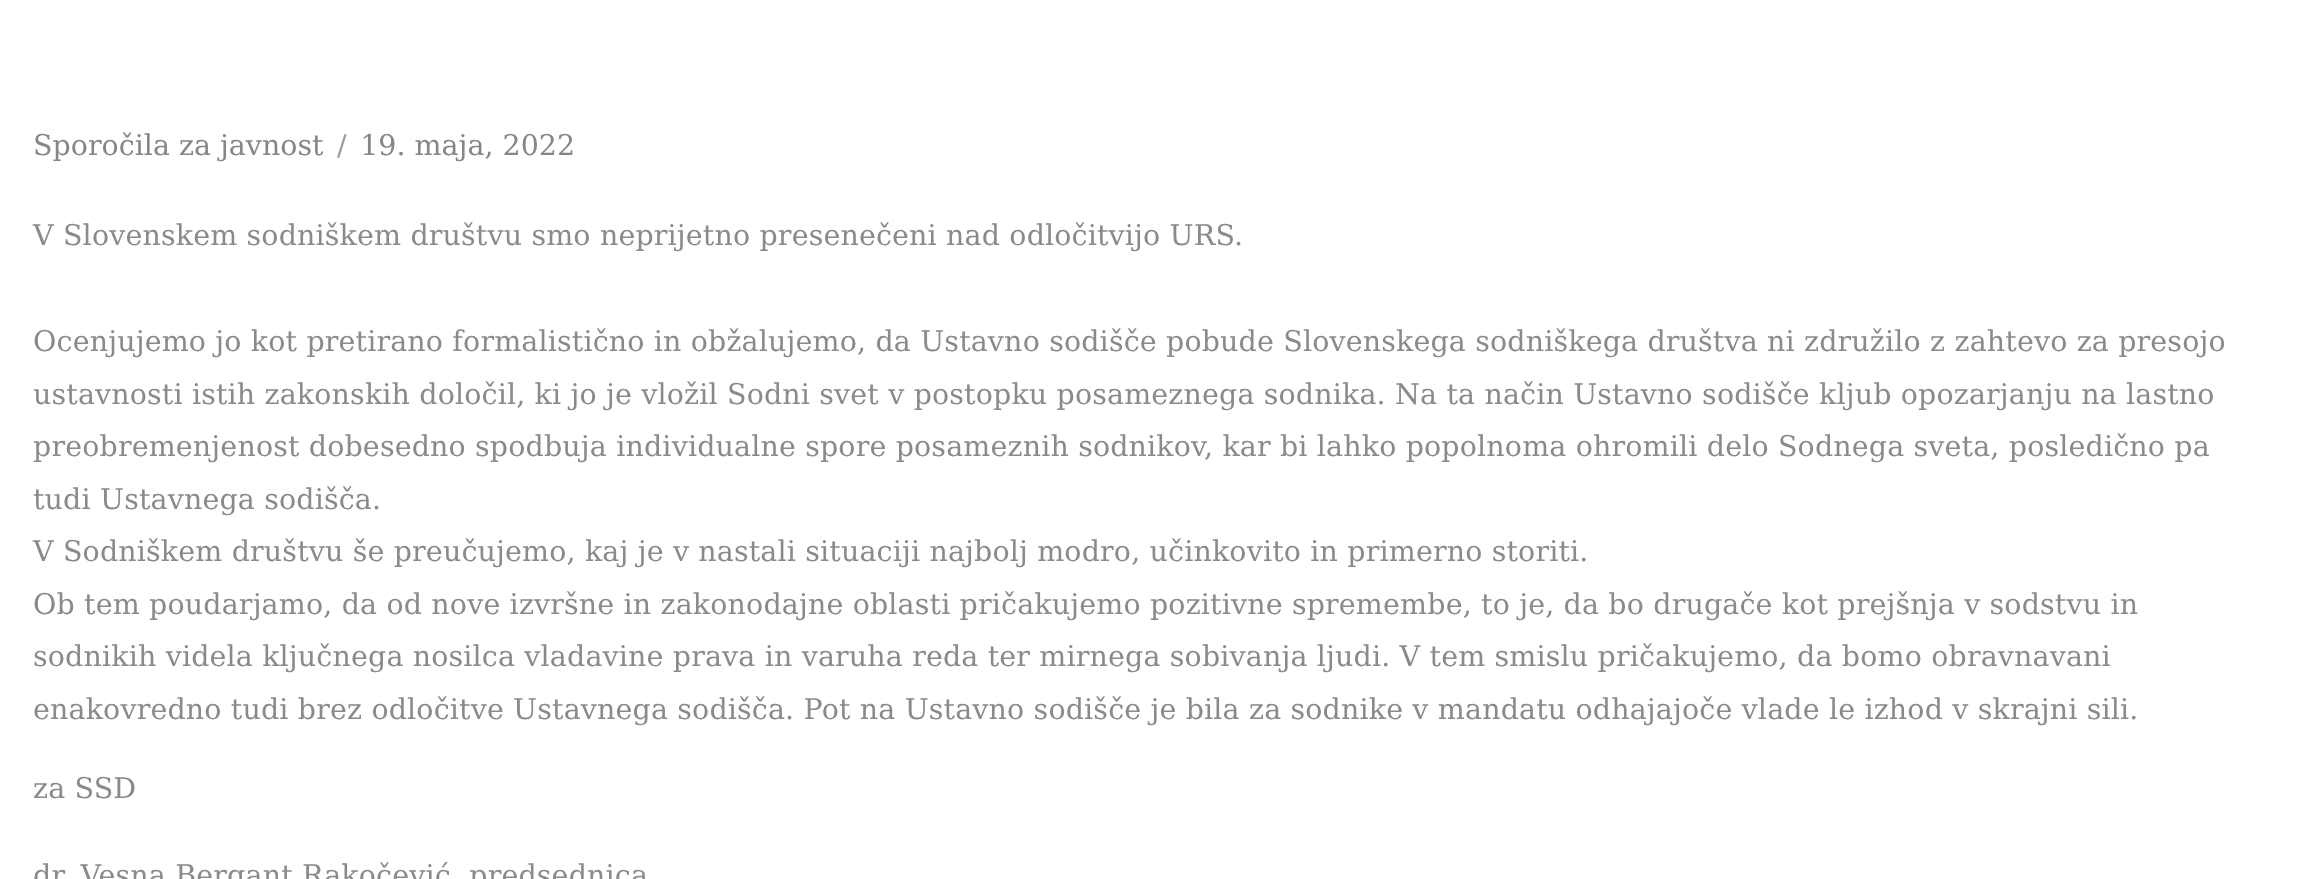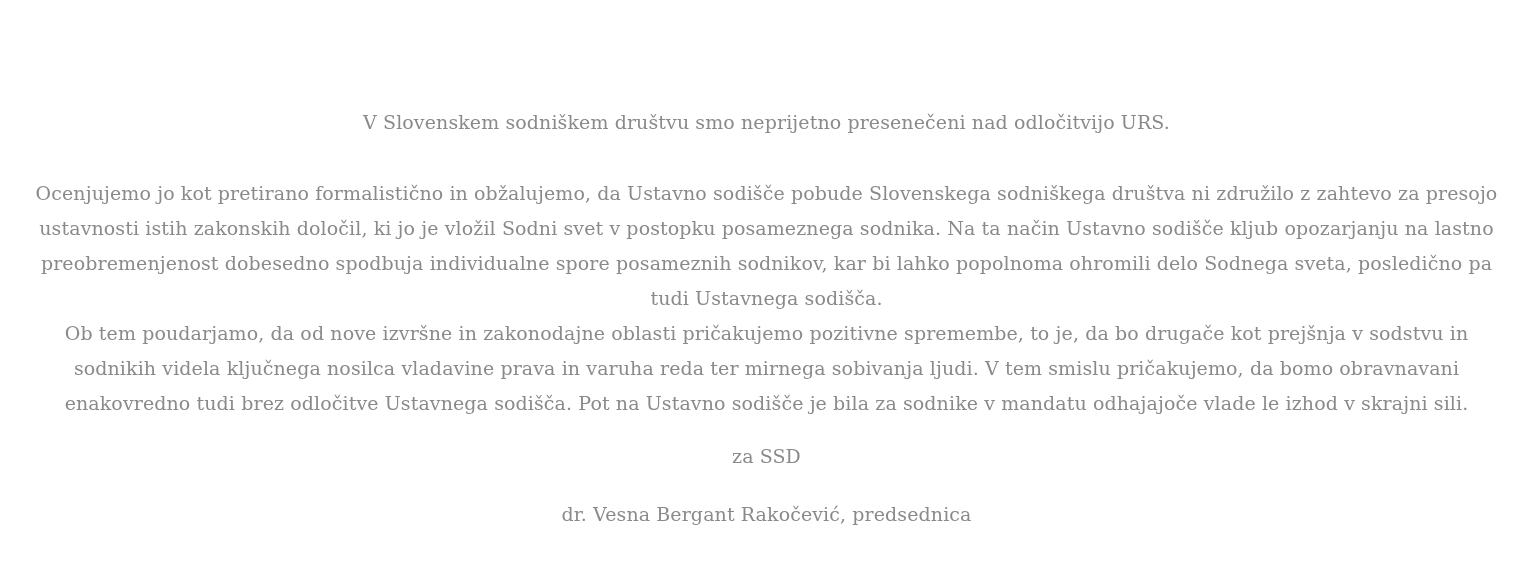--- a/index.html
+++ b/index.html
@@ -37,38 +37,41 @@
   }
   .meta-date {
     color: #868686;
   }
   .para {
     font-size: 19px;
     line-height: 35px;
     margin: 0;
     color: #8a8a8a;
     letter-spacing: 0.1px;
-    text-align: center;
   }
   .intro       { margin-top: 25px; }
   .body-block  { margin-top: 36px; }
   .signoff     { margin-top: 18px; }
   .signature   { margin-top: 23px; }
 </style>
 </head>
 <body>
 
 <div class="page">
   <article class="article">
 
+    <div class="meta-line">
+      <a class="meta-category">Sporočila za javnost</a><span class="meta-separator">/</span><span class="meta-date">19. maja, 2022</span>
+    </div>
 
     <p class="para intro">V Slovenskem sodniškem društvu smo neprijetno presenečeni nad odločitvijo URS.</p>
 
     <div class="body-block">
       <p class="para">Ocenjujemo jo kot pretirano formalistično in obžalujemo, da Ustavno sodišče pobude Slovenskega sodniškega društva ni združilo z zahtevo za presojo ustavnosti istih zakonskih določil, ki jo je vložil Sodni svet v postopku posameznega sodnika. Na ta način Ustavno sodišče kljub opozarjanju na lastno preobremenjenost dobesedno spodbuja individualne spore posameznih sodnikov, kar bi lahko popolnoma ohromili delo Sodnega sveta, posledično pa tudi Ustavnega sodišča.</p>
+      <p class="para">V Sodniškem društvu še preučujemo, kaj je v nastali situaciji najbolj modro, učinkovito in primerno storiti.</p>
       <p class="para">Ob tem poudarjamo, da od nove izvršne in zakonodajne oblasti pričakujemo pozitivne spremembe, to je, da bo drugače kot prejšnja v sodstvu in sodnikih videla ključnega nosilca vladavine prava in varuha reda ter mirnega sobivanja ljudi. V tem smislu pričakujemo, da bomo obravnavani enakovredno tudi brez odločitve Ustavnega sodišča. Pot na Ustavno sodišče je bila za sodnike v mandatu odhajajoče vlade le izhod v skrajni sili.</p>
     </div>
 
     <p class="para signoff">za SSD</p>
 
     <p class="para signature">dr. Vesna Bergant Rakočević, predsednica</p>
 
   </article>
 </div>
 

